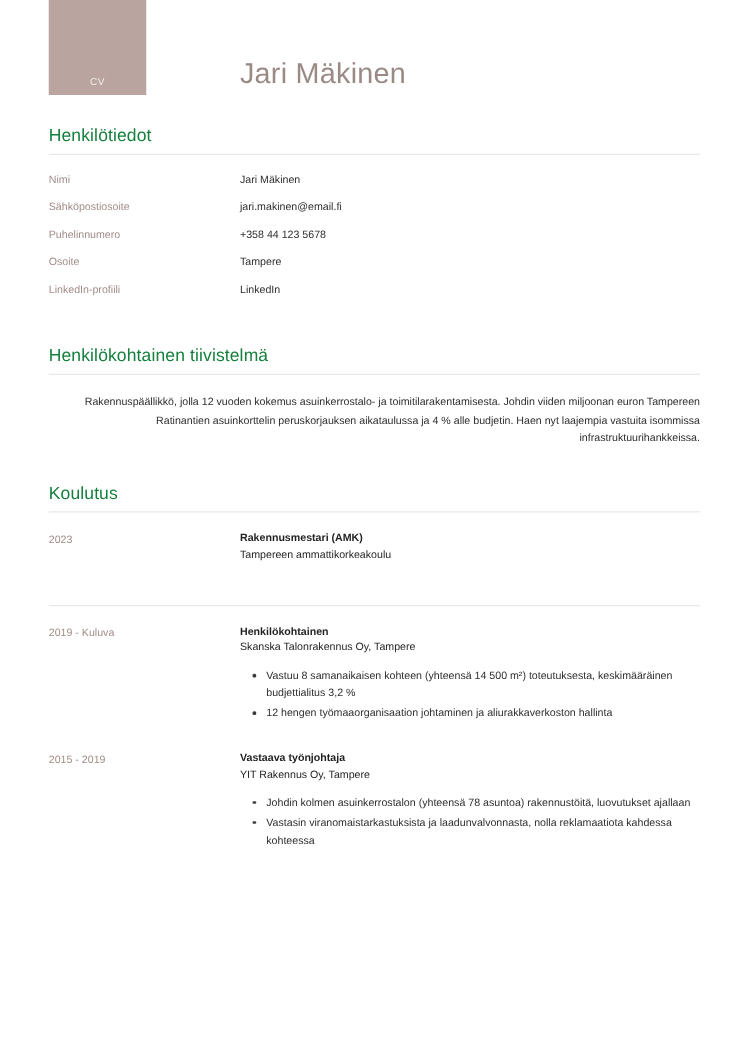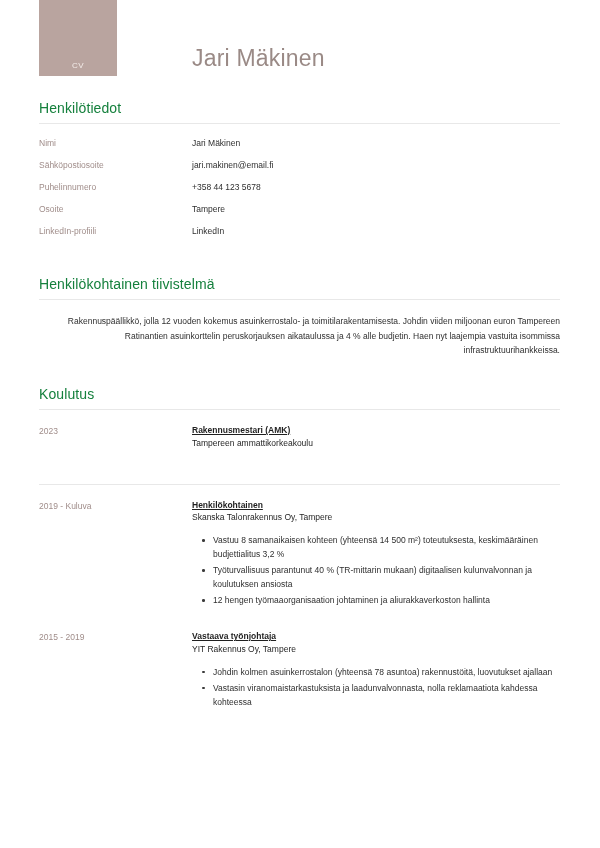--- a/index.html
+++ b/index.html
@@ -121,21 +121,20 @@
   }
   .entry-body {
     flex: 1 1 auto;
     min-width: 0;
   }
   .entry-title {
     font-size: 8.5px;
     font-weight: bold;
     color: #1f1f1f;
     line-height: 1.5;
-    text-decoration: underline;
   }
   .entry-org {
     font-size: 8.5px;
     font-weight: normal;
     color: #1f1f1f;
     line-height: 1.5;
   }
   .entry-bullets {
     margin: 9px 0 0 0;
     padding-left: 21px;
@@ -229,21 +228,20 @@
   <div class="section">
     <div class="section-rule"></div>
 
     <div class="entry">
       <div class="entry-date">2019 - Kuluva</div>
       <div class="entry-body">
         <div class="entry-title">Henkilökohtainen</div>
         <div class="entry-org">Skanska Talonrakennus Oy, Tampere</div>
         <ul class="entry-bullets">
           <li>Vastuu 8 samanaikaisen kohteen (yhteensä 14 500 m²) toteutuksesta, keskimääräinen budjettialitus 3,2 %</li>
-          <li>Työturvallisuus parantunut 40 % (TR-mittarin mukaan) digitaalisen kulunvalvonnan ja koulutuksen ansiosta</li>
           <li>12 hengen työmaaorganisaation johtaminen ja aliurakkaverkoston hallinta</li>
         </ul>
       </div>
     </div>
 
     <div class="spacer-md"></div>
 
     <div class="entry">
       <div class="entry-date">2015 - 2019</div>
       <div class="entry-body">

